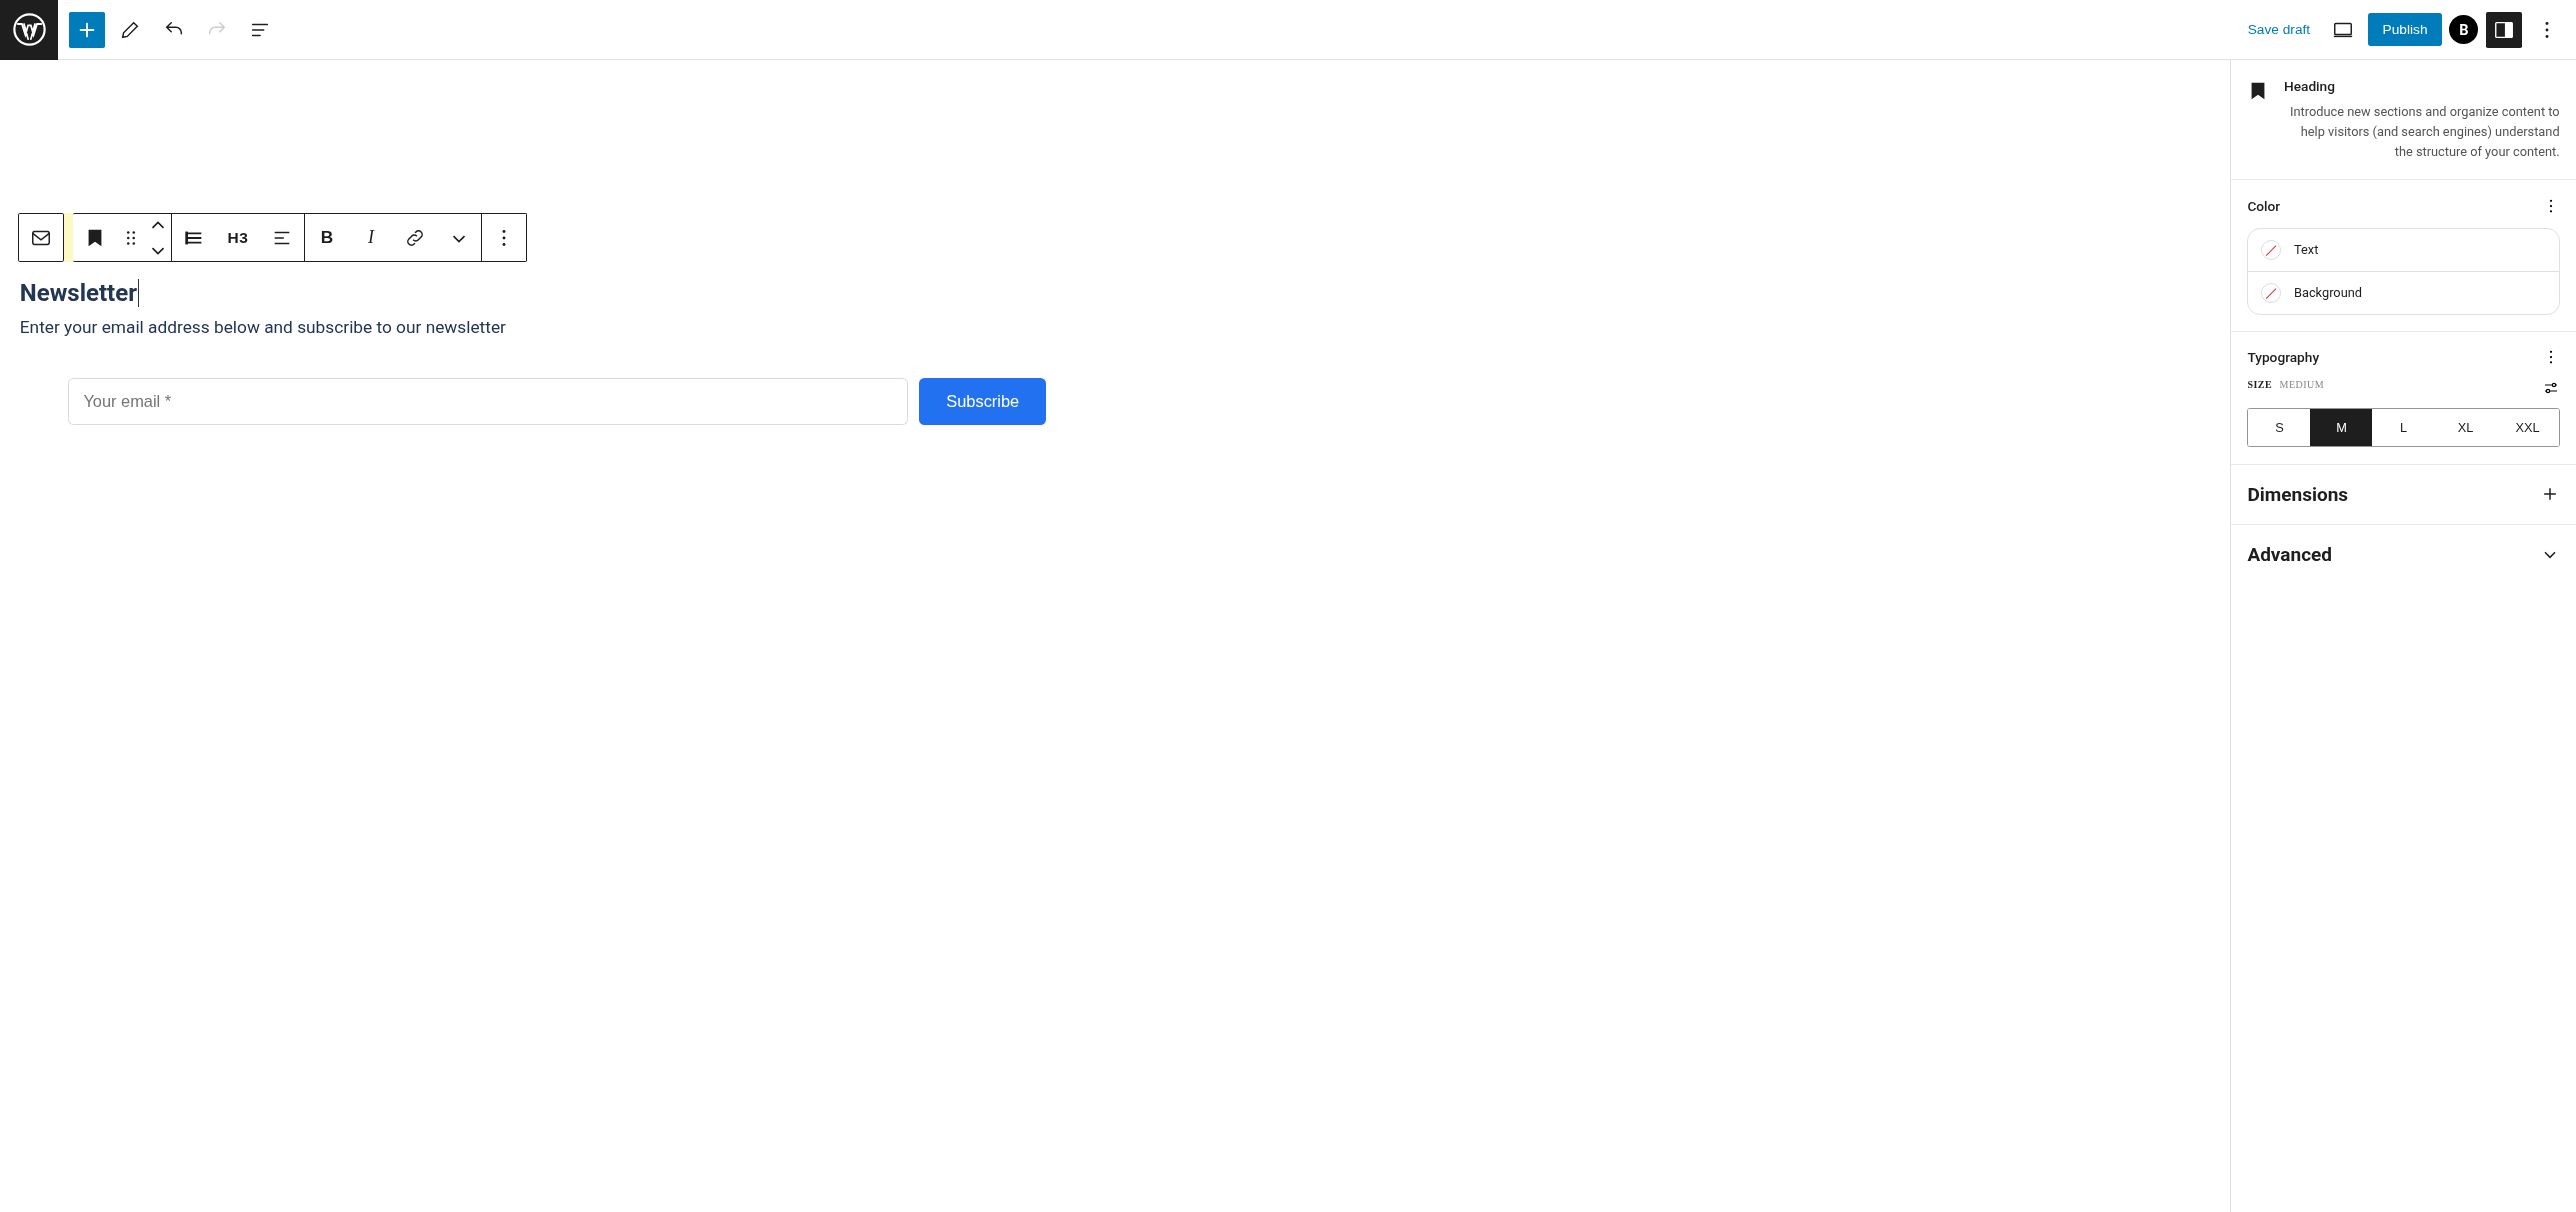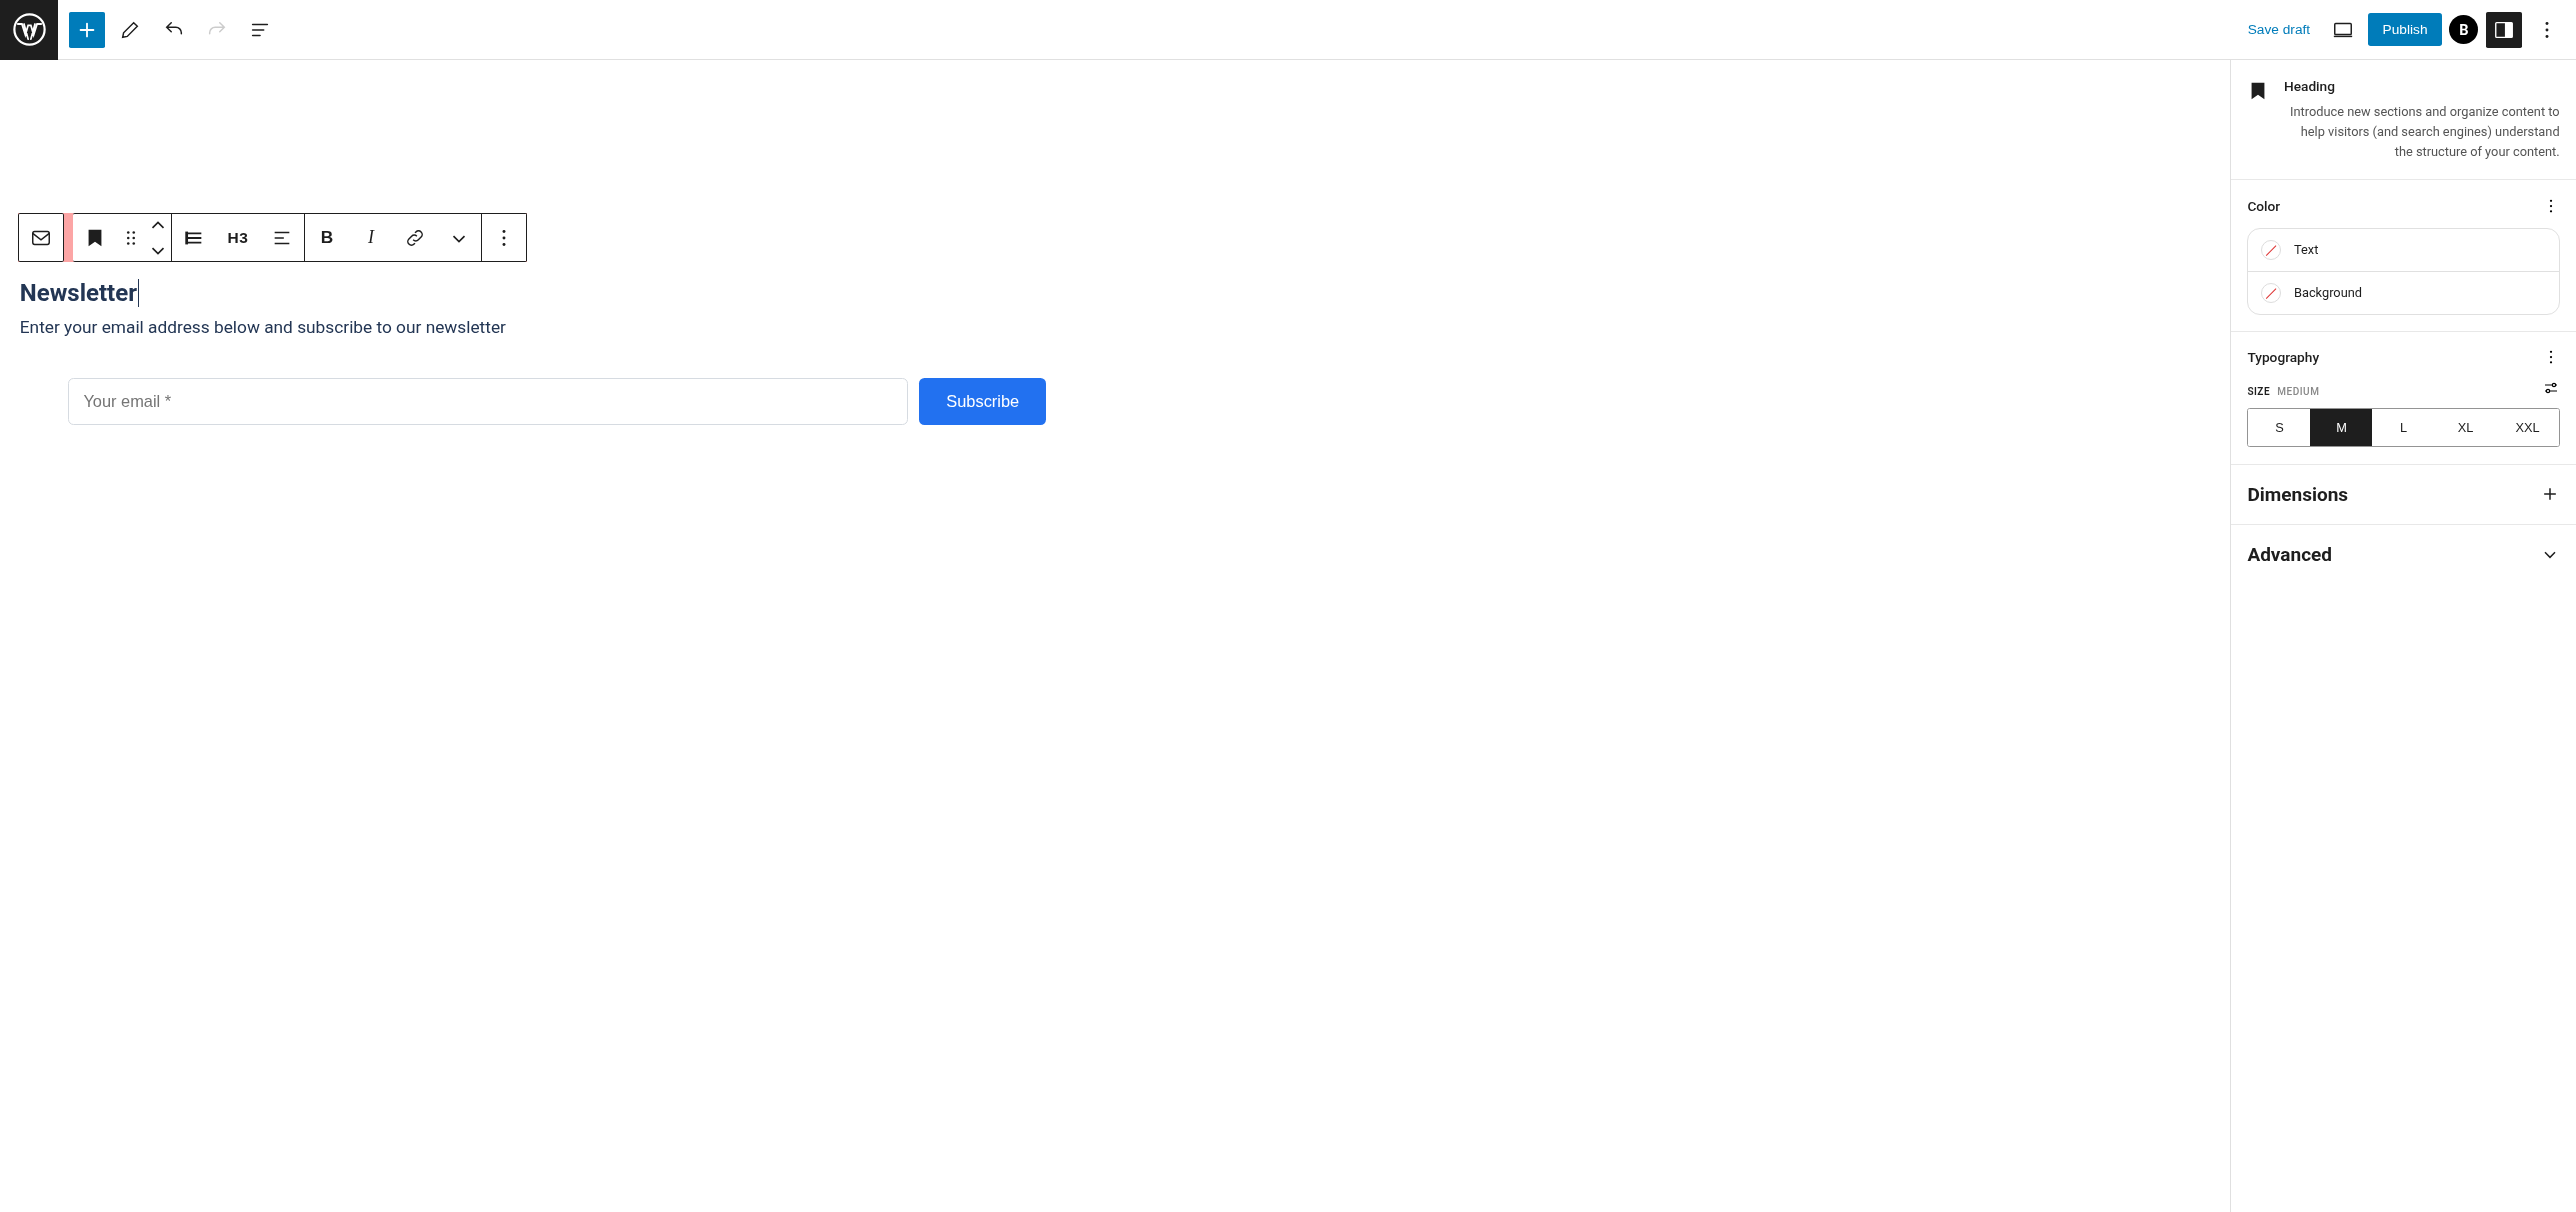--- a/index.html
+++ b/index.html
@@ -46,21 +46,21 @@
   .main { flex: 1; display: flex; overflow: hidden; }
   .canvas { flex: 1; overflow: auto; background: #fff; position: relative; padding: 18px; }
   .sidebar {
     width: 346px; border-left: 0.9px solid #e0e0e0; background: #fff;
     display: flex; flex-direction: column; overflow-y:auto;
   }
 
   
   .block-toolbar {
     position: absolute; left: 18px; top: 153px;
-    display: flex; align-items: center; background: #fca5a5;
+    display: flex; align-items: center; background: #fef9c3;
   }
   .bt-seg {
     display: flex; align-items: center; border: 0.9px solid #1e1e1e; height: 49px; background:#fff;
   }
   .bt-seg + .bt-seg { border-left: none; }
   .bt-seg.first { margin-right: 9px; border-radius: 1.8px; }
   .bt-btn {
     width: 44px; height: 47px; border: none; background: transparent; cursor: pointer;
     display: flex; align-items: center; justify-content: center; color:#1e1e1e;
     font-size: 13.7px;
@@ -121,21 +121,21 @@
   .swatch {
     width: 20px; height: 20px; border-radius: 50%; border: 0.9px solid #ddd; position: relative;
     background: #fff;
   }
   .swatch::after {
     content: ""; position: absolute; left: 1.8px; right: 1.8px; top: 50%; height: 0.9px;
     background: #d33; transform: rotate(-45deg);
   }
   .color-row .name { font-size: 12.8px; }
 
-  .size-row { display:flex; align-items:flex-end; gap:7.3px; margin-bottom: 11px; }
+  .size-row { display:flex; align-items:flex-start; gap:7.3px; margin-bottom: 11px; font-family: Liberation Serif, serif; }
   .size-row .lbl { font-size: 10px; font-weight: 600; letter-spacing: 0.5px; color:#1e1e1e; text-transform: uppercase; }
   .size-row .val { font-size: 10px; font-weight: 500; letter-spacing: 0.5px; color: #888; text-transform: uppercase; }
   .size-row .ctrl { margin-left:auto; border:none;background:none;cursor:pointer;display:flex; }
 
   .size-seg { display: flex; border: 0.9px solid #949494; border-radius: 2.7px; overflow:hidden; }
   .size-opt {
     flex: 1; border: none; background: #fff; padding: 11px 0; font-size: 12.8px; cursor: pointer;
     color: #1e1e1e;
   }
   .size-opt.active { background: #1e1e1e; color: #fff; }

